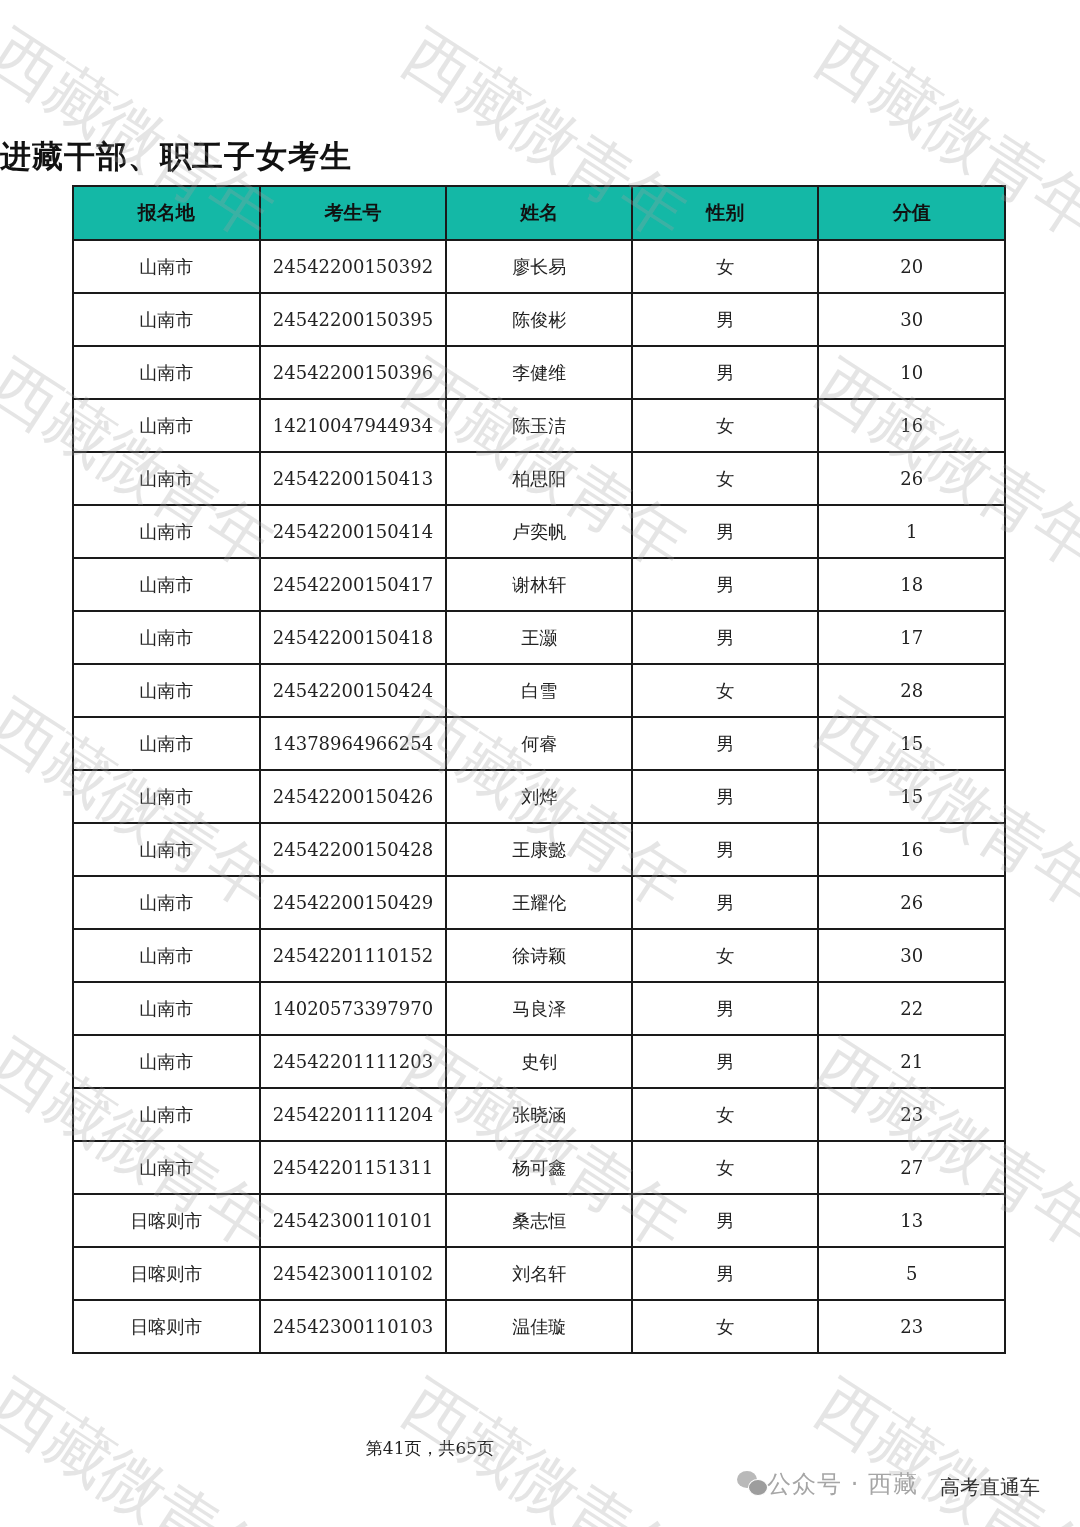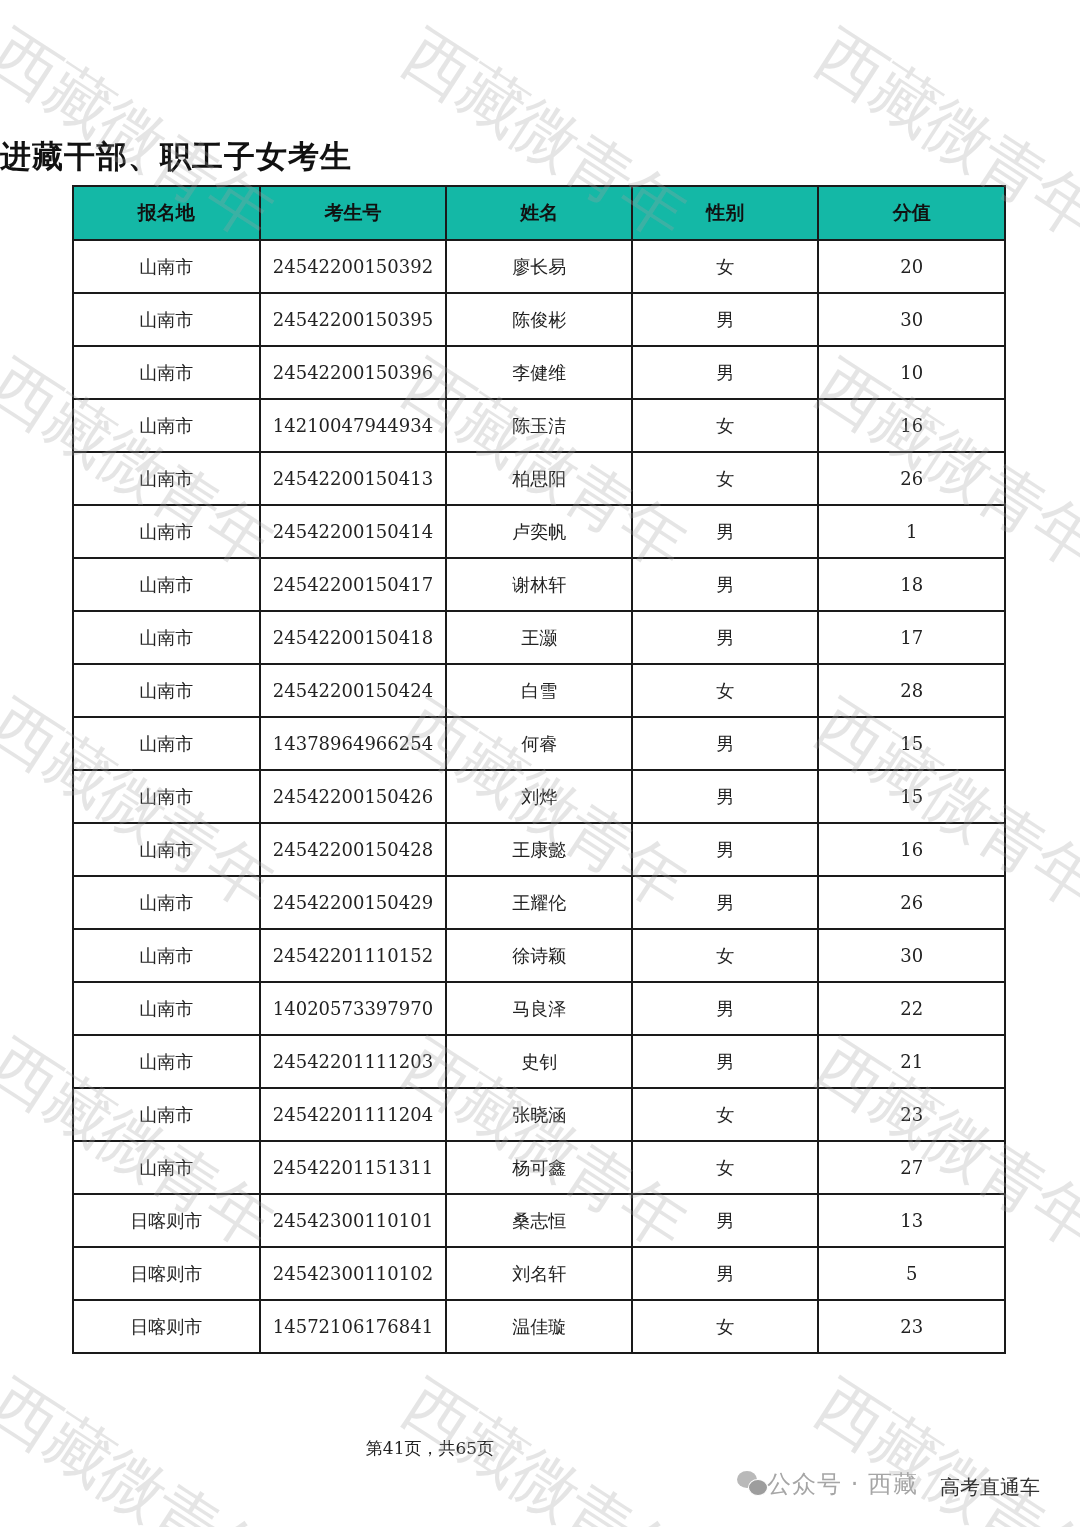--- a/index.html
+++ b/index.html
@@ -298,21 +298,21 @@
       </tr>
       <tr>
         <td>日喀则市</td>
         <td>24542300110102</td>
         <td>刘名轩</td>
         <td>男</td>
         <td>5</td>
       </tr>
       <tr>
         <td>日喀则市</td>
-        <td>14572106176841</td>
+        <td>24542300110103</td>
         <td>温佳璇</td>
         <td>女</td>
         <td>23</td>
       </tr>
     </tbody>
 </table>
 
 <div class="footer-page">第41页，共65页</div>
 
 <div class="footer-brand">

